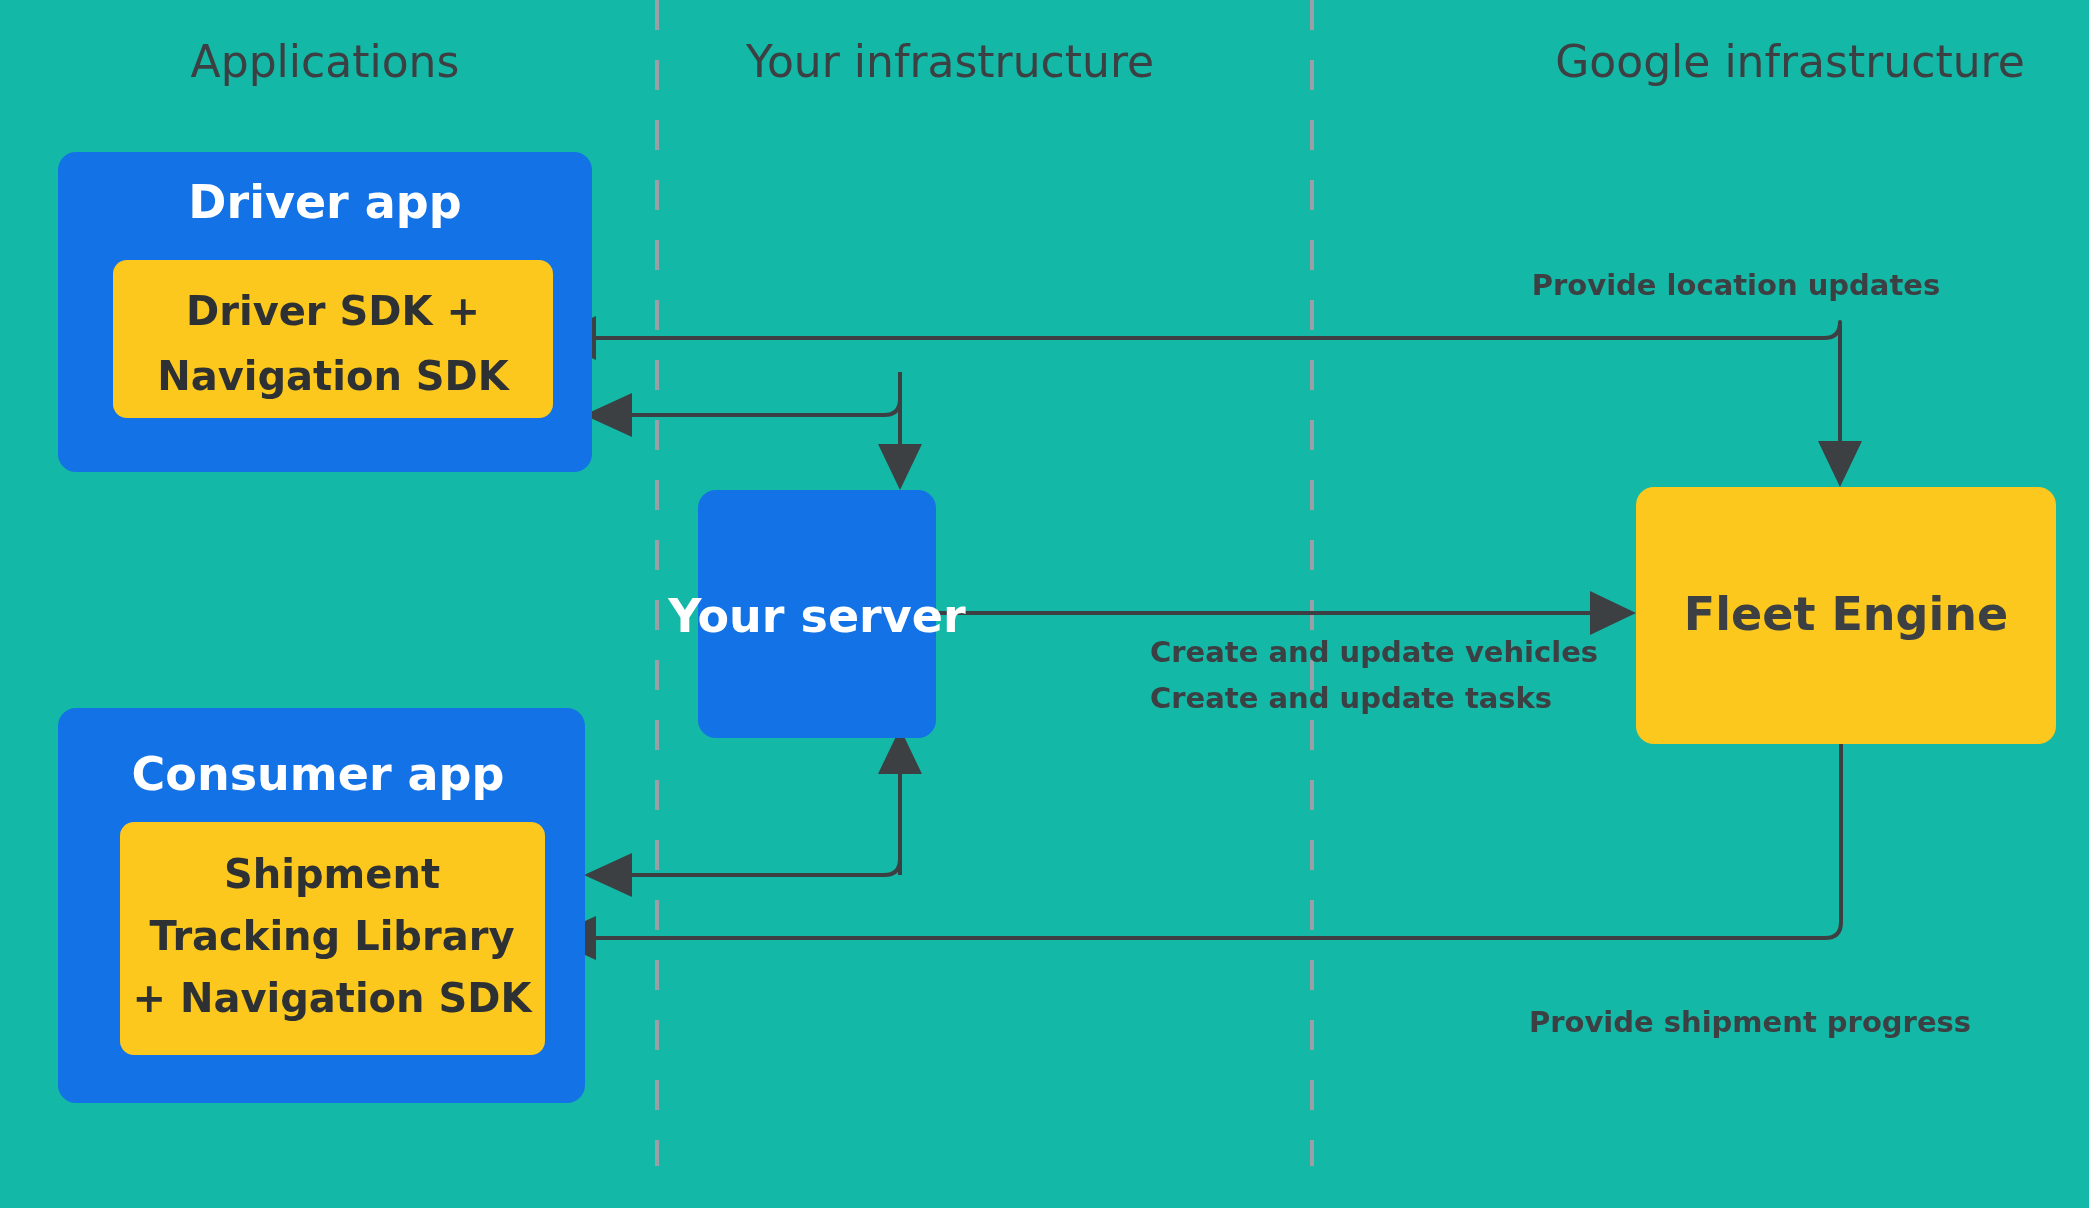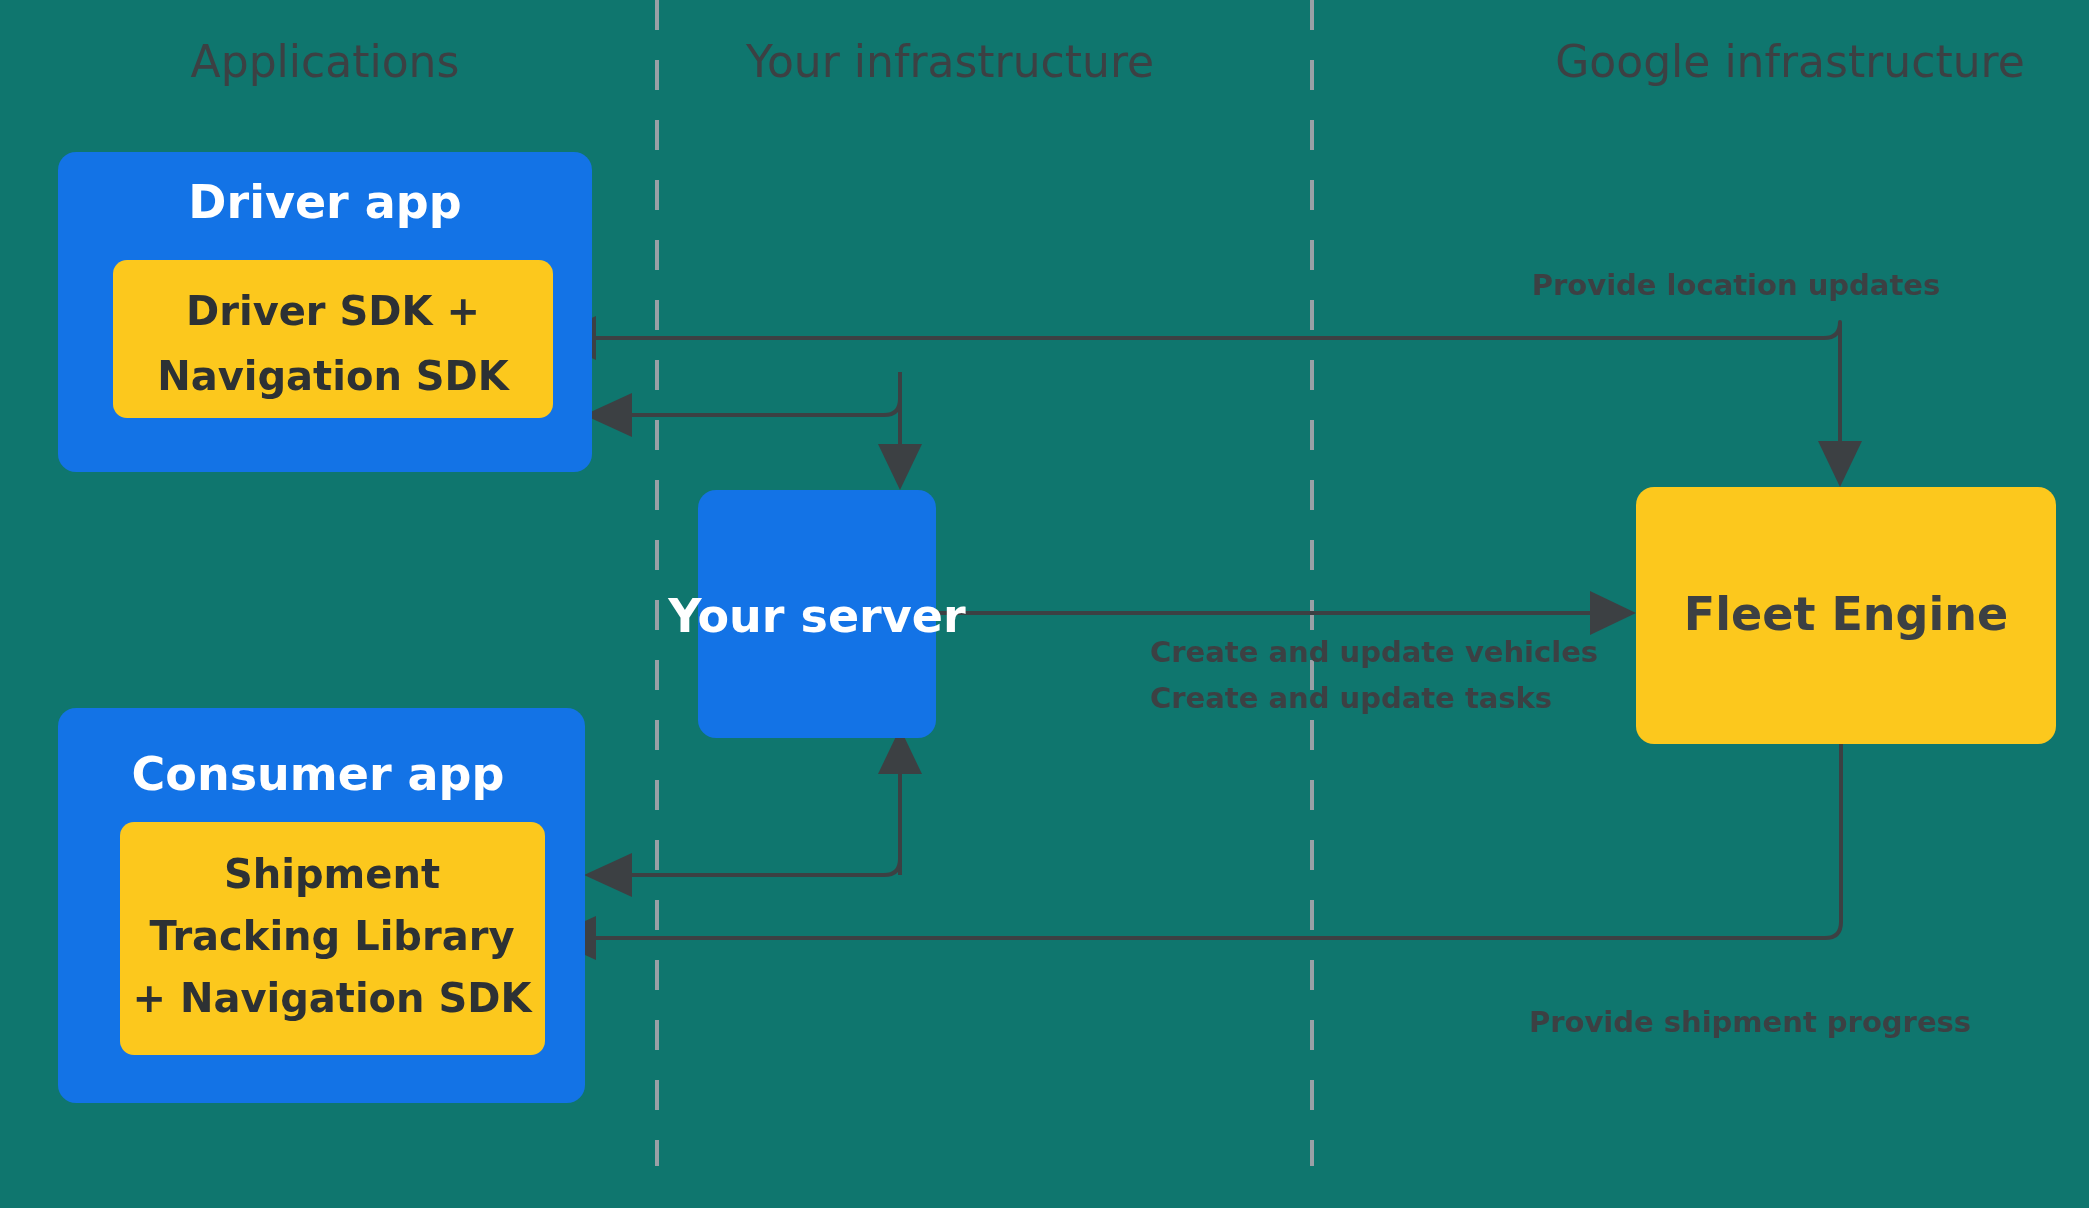--- a/index.html
+++ b/index.html
@@ -4,21 +4,21 @@
 <style>
   html, body {
     margin: 0;
     padding: 0;
     background: #ffffff;
   }
   #stage {
     position: relative;
     width: 2089px;
     height: 1208px;
-    background: #0f766e;
+    background: #14b8a6;
     overflow: hidden;
     font-family: "DejaVu Sans", sans-serif;
   }
   svg.diagram {
     position: absolute;
     inset: 0;
     width: 2089px;
     height: 1208px;
   }
   .col-heading {

